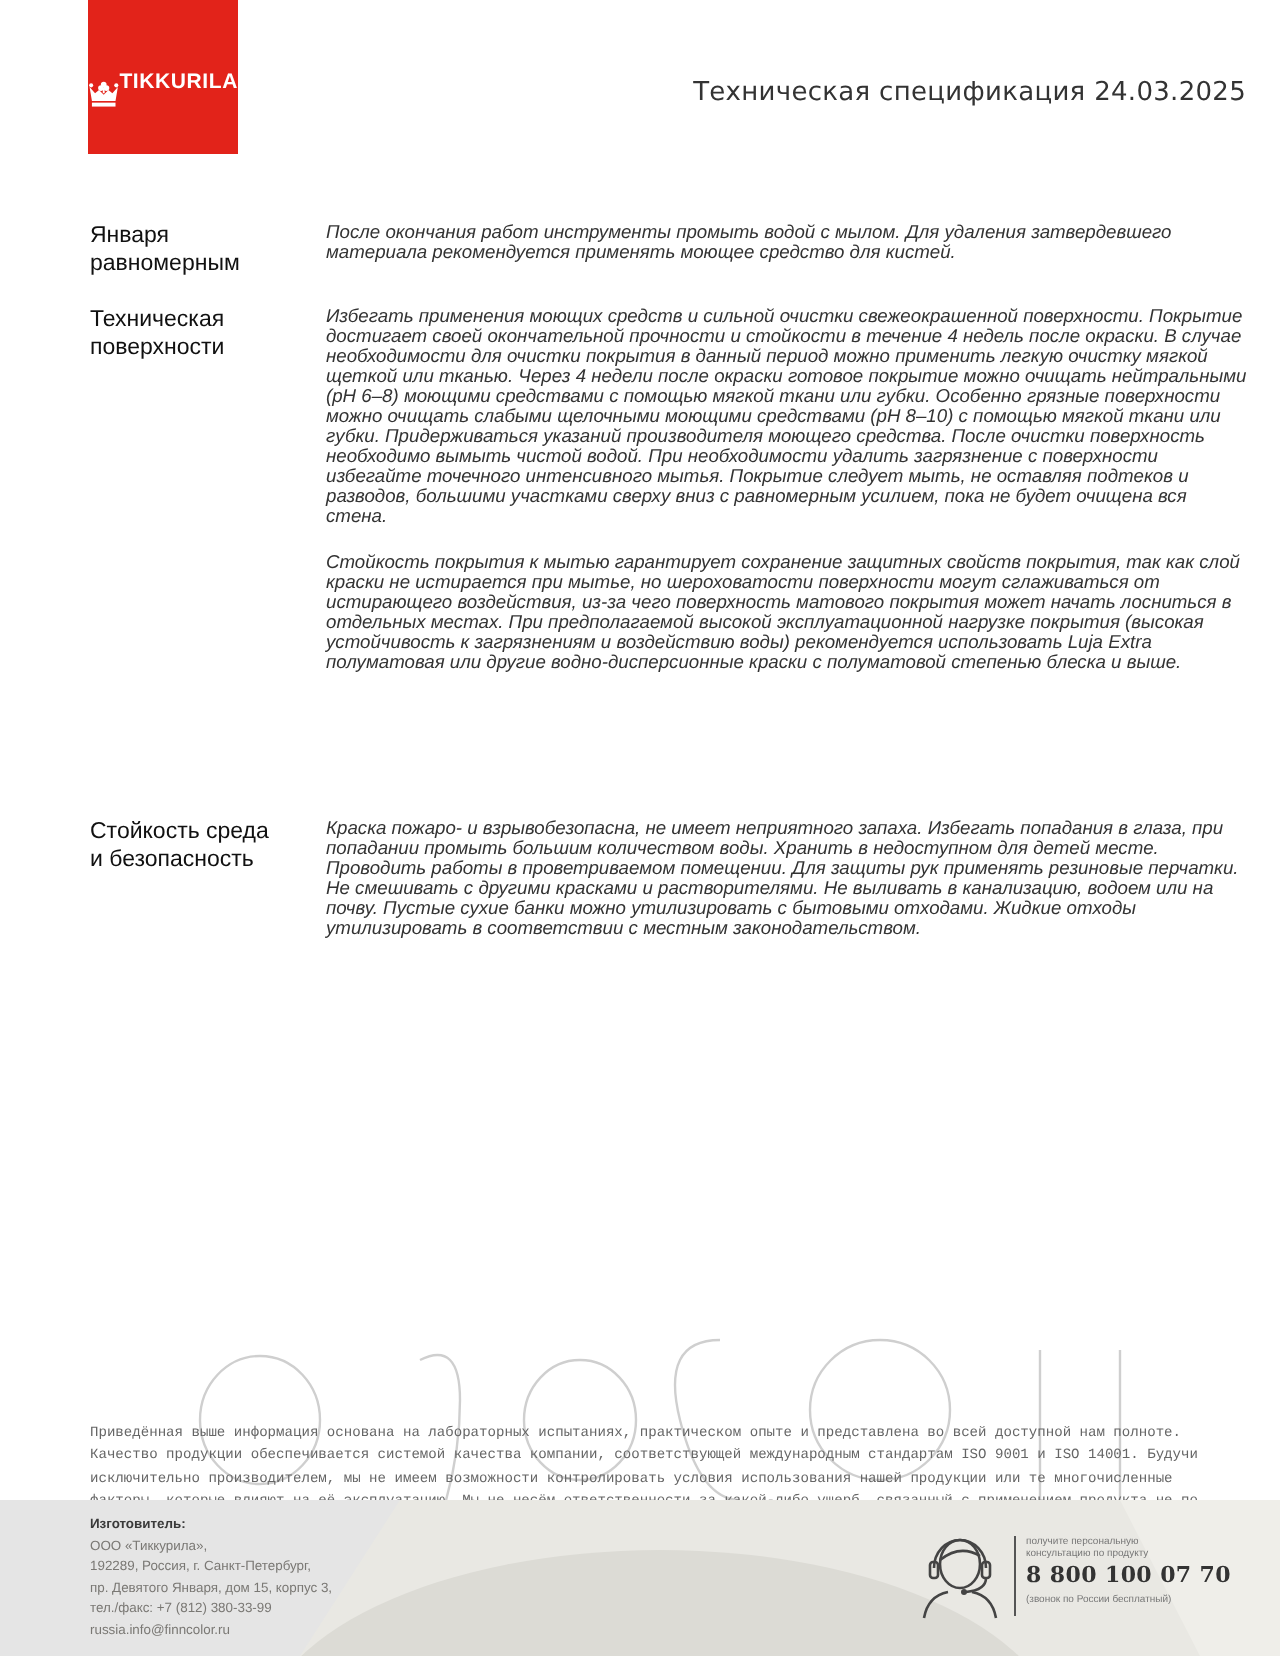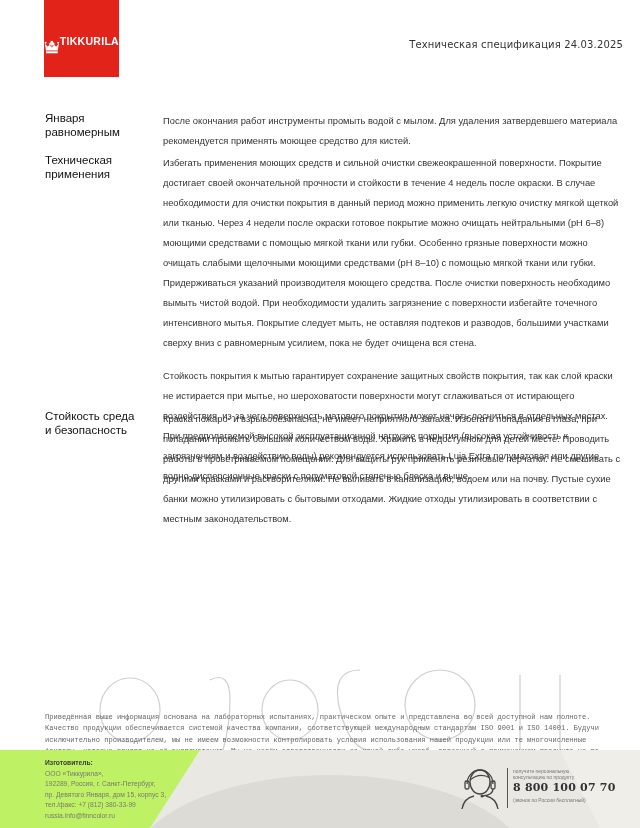--- a/index.html
+++ b/index.html
@@ -11,43 +11,43 @@
     .logo {
       position: absolute; left: 44px; top: 0; width: 75px; height: 77px;
       background: #e2231a; display: flex; flex-direction: row; align-items: center;
     }
     .logo svg { margin-top: 16px; }
     .logo-text {
       color: #fff; font-weight: bold; font-size: 10.5px; letter-spacing: 0.3px; margin-top: 4px;
       font-family: "Liberation Sans", sans-serif;
     }
     .doc-header {
-      position: absolute; right: 17px; top: 39px; font-size: 10px; color: #333;
+      position: absolute; right: 17px; top: 39px; font-size: 13px; color: #333;
       font-family: "DejaVu Sans", sans-serif; letter-spacing: 0.15px;
     }
     .section { position: absolute; left: 45px; width: 580px; }
     .sec-title {
       position: absolute; left: 0; top: 0; width: 110px;
       font-size: 11.5px; line-height: 14px; color: #111;
     }
     .sec-body {
       position: absolute; left: 118px; top: 0; width: 462px;
-      font-size: 9.35px; line-height: 20px; color: #333;
+      font-size: 9.35px; line-height: 10px; color: #333; font-style: italic;
     }
     .sec-body p { margin: 0 0 13px 0; }
     .disclaimer {
       position: absolute; left: 45px; top: 695px; width: 560px;
       font-family: Liberation Mono, monospace; font-size: 7.05px; line-height: 11.3px; color: #666; margin-top: 17px;
     }
     .watermark {
       position: absolute; left: 60px; top: 660px; width: 540px; height: 90px; pointer-events: none;
     }
     .footer {
       position: absolute; left: 0; top: 750px; width: 640px; height: 78px;
-      background: #bef264; overflow: hidden;
+      background: #e5e5e5; overflow: hidden;
     }
     .footer-shape { position: absolute; left: 0; top: 0; }
     .maker {
       position: absolute; left: 45px; top: 8px; font-size: 6.7px; line-height: 10.6px; color: #7a7874;
     }
     .maker .maker-title { font-weight: bold; color: #3a3a3a; }
     .hotline { position: absolute; left: 458px; top: 14px; width: 180px; height: 50px; }
     .hotline .divider { position: absolute; left: 49px; top: 4px; width: 1px; height: 40px; background: #555; }
     .hotline .small { position: absolute; left: 55px; font-size: 5px; color: #777; line-height: 6px; }
     .hotline .phone {
@@ -82,21 +82,21 @@
     <div>равномерным</div>
   </div>
   <div class="sec-body">
     <p>После окончания работ инструменты промыть водой с мылом. Для удаления затвердевшего материала рекомендуется применять моющее средство для кистей.</p>
   </div>
 </div>
 
 <div class="section" style="top:153px">
   <div class="sec-title">
     <div>Техническая</div>
-    <div>применения</div>
+    <div>поверхности</div>
   </div>
   <div class="sec-body">
     <p>Избегать применения моющих средств и сильной очистки свежеокрашенной поверхности. Покрытие достигает своей окончательной прочности и стойкости в течение 4 недель после окраски. В случае необходимости для очистки покрытия в данный период можно применить легкую очистку мягкой щеткой или тканью. Через 4 недели после окраски готовое покрытие можно очищать нейтральными (pH 6–8) моющими средствами с помощью мягкой ткани или губки. Особенно грязные поверхности можно очищать слабыми щелочными моющими средствами (pH 8–10) с помощью мягкой ткани или губки. Придерживаться указаний производителя моющего средства. После очистки поверхность необходимо вымыть чистой водой. При необходимости удалить загрязнение с поверхности избегайте точечного интенсивного мытья. Покрытие следует мыть, не оставляя подтеков и разводов, большими участками сверху вниз с равномерным усилием, пока не будет очищена вся стена.</p>
     <p>Стойкость покрытия к мытью гарантирует сохранение защитных свойств покрытия, так как слой краски не истирается при мытье, но шероховатости поверхности могут сглаживаться от истирающего воздействия, из-за чего поверхность матового покрытия может начать лосниться в отдельных местах. При предполагаемой высокой эксплуатационной нагрузке покрытия (высокая устойчивость к загрязнениям и воздействию воды) рекомендуется использовать Luja Extra полуматовая или другие водно-дисперсионные краски с полуматовой степенью блеска и выше.</p>
   </div>
 </div>
 
 <div class="section" style="top:409px">
   <div class="sec-title">
     <div>Стойкость среда</div>

